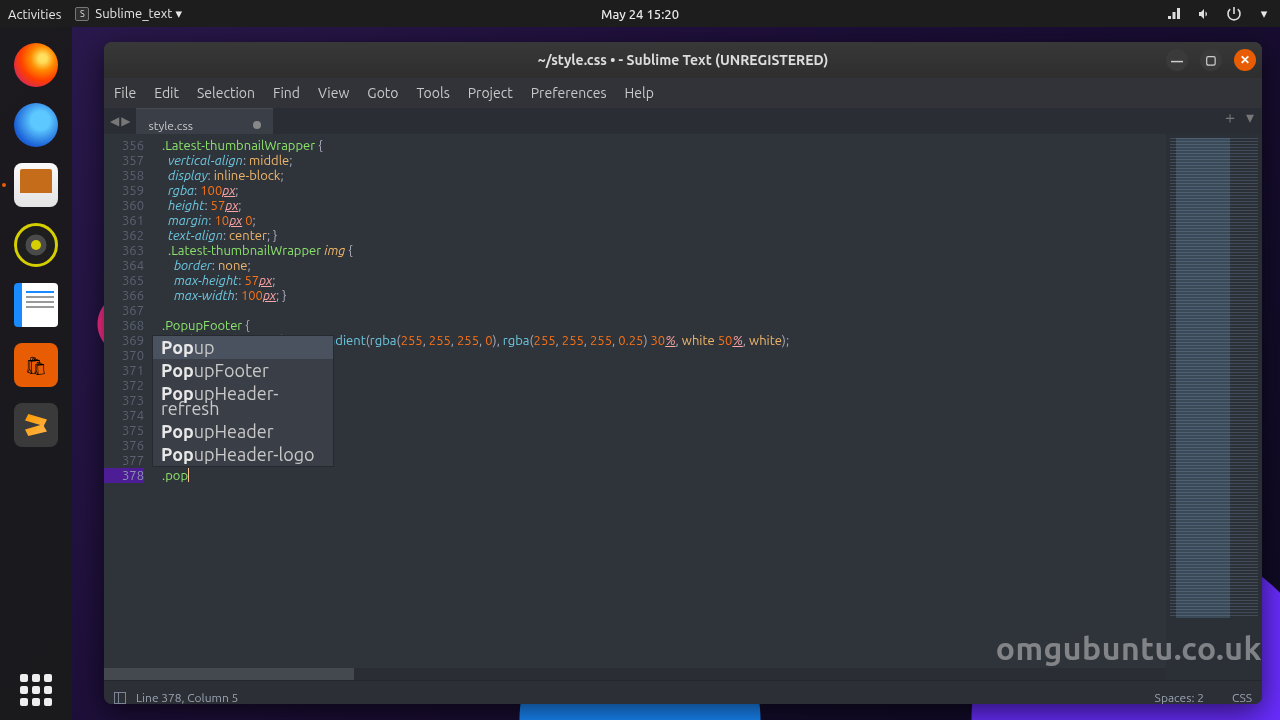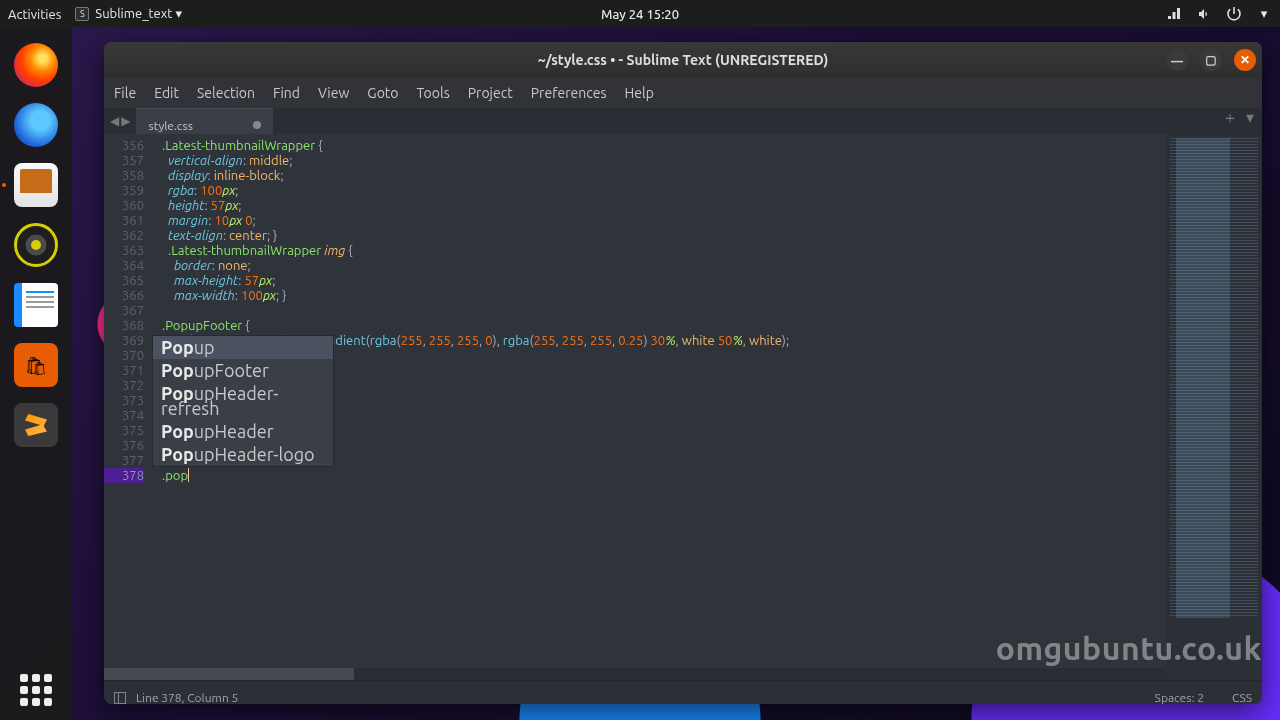--- a/index.html
+++ b/index.html
@@ -61,21 +61,21 @@
 .editor { flex: 1; background: #2f333a; display: flex; position: relative; font-family: "DejaVu Sans Mono","Consolas",monospace; font-size: 13px; }
 .gutter { width: 48px; text-align: right; padding: 4px 8px 0 0; color: #5a6170; line-height: 15px; }
 .gutter div { height: 15px; }
 .gutter .current { background: #4c1d95; color: #8a95a8; }
 .code { flex: 1; padding: 4px 0 0 10px; line-height: 15px; color: #cfd3da; position: relative; }
 .code-line { height: 15px; white-space: pre; }
 .p-sel { color: #8be36d; }
 .p-prop { color: #6cc7e0; font-style: italic; }
 .p-val { color: #f0b76a; }
 .p-num { color: #f97316; }
-.p-unit { color: #bef264; font-style: italic; }
+.p-unit { color: #fca5a5; font-style: italic; text-decoration: underline; }
 .p-punc { color: #aab; }
 .p-func { color: #6cc7e0; }
 .p-kw { color: #f0b76a; font-style: italic; }
 .caret { display: inline-block; width: 1px; height: 14px; background: #ffc097; vertical-align: text-bottom; animation: blink 1s step-end infinite; }
 @keyframes blink { 50% { opacity: 0; } }
 
 .autocomplete { position: absolute; left: 0px; top: 201px; width: 182px; background: #3a3e46; border: 1px solid #262a30; color: #c8c8c8; font-family: "DejaVu Sans Mono",monospace; font-size: 18px; }
 .ac-row { padding: 4px 8px; }
 .ac-row.sel { background: #4a5260; }
 .ac-row b { font-weight: 700; color: #e8e8e8; }

